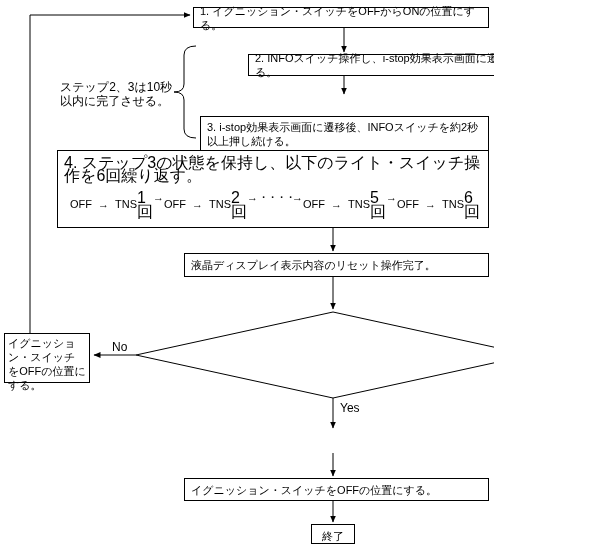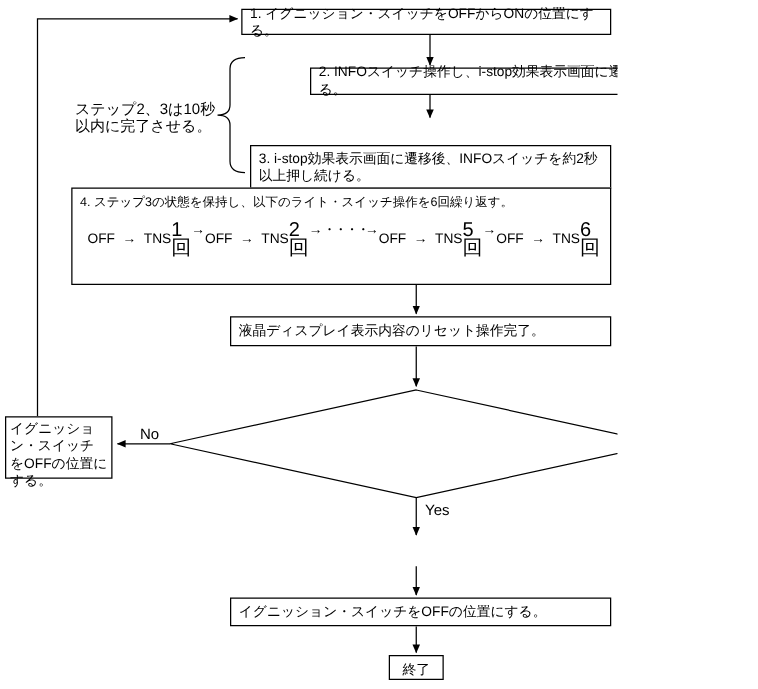--- a/index.html
+++ b/index.html
@@ -22,21 +22,21 @@
   #resetOp{left:184px;top:253px;width:305px;height:24px;}
   #confirmBox{left:184px;top:430px;width:305px;height:23px;}
   #ignOff{left:184px;top:478px;width:305px;height:23px;}
   #endBox{left:311px;top:524px;width:44px;height:20px;justify-content:center;padding:0;align-items:flex-end;}
   #noBox{left:4px;top:333px;width:86px;height:50px;padding:2px 3px;}
   #timingNote{left:60px;top:80px;width:122px;}
   #decisionText{left:196px;top:340px;width:284px;z-index:1;}
   #noLabel{left:112px;top:340px;}
   #yesLabel{left:340px;top:401px;}
   
-  #step4 .s4-title{padding:5px 0 0 6px;font-size:10px;line-height:13px;}
+  #step4 .s4-title{padding:5px 0 0 6px;font-size:16px;line-height:13px;}
   .seq-row{
     display:flex;justify-content:space-between;align-items:flex-start;
     margin-top:7px;padding:0 8px 0 12px;font-size:11px;
   }
   .seq-group{display:flex;flex-direction:row;align-items:center;}
   .pair{display:flex;align-items:center;gap:6px;white-space:nowrap;}
   .underbrace{width:100%;height:10px;margin-top:2px;display:block;}
   .count{font-size:16px;margin-top:2px;}
   .seq-sep{padding-top:1px;}
   .seq-dots{padding-top:1px;letter-spacing:-2px;white-space:nowrap;overflow:hidden;max-width:96px;}

